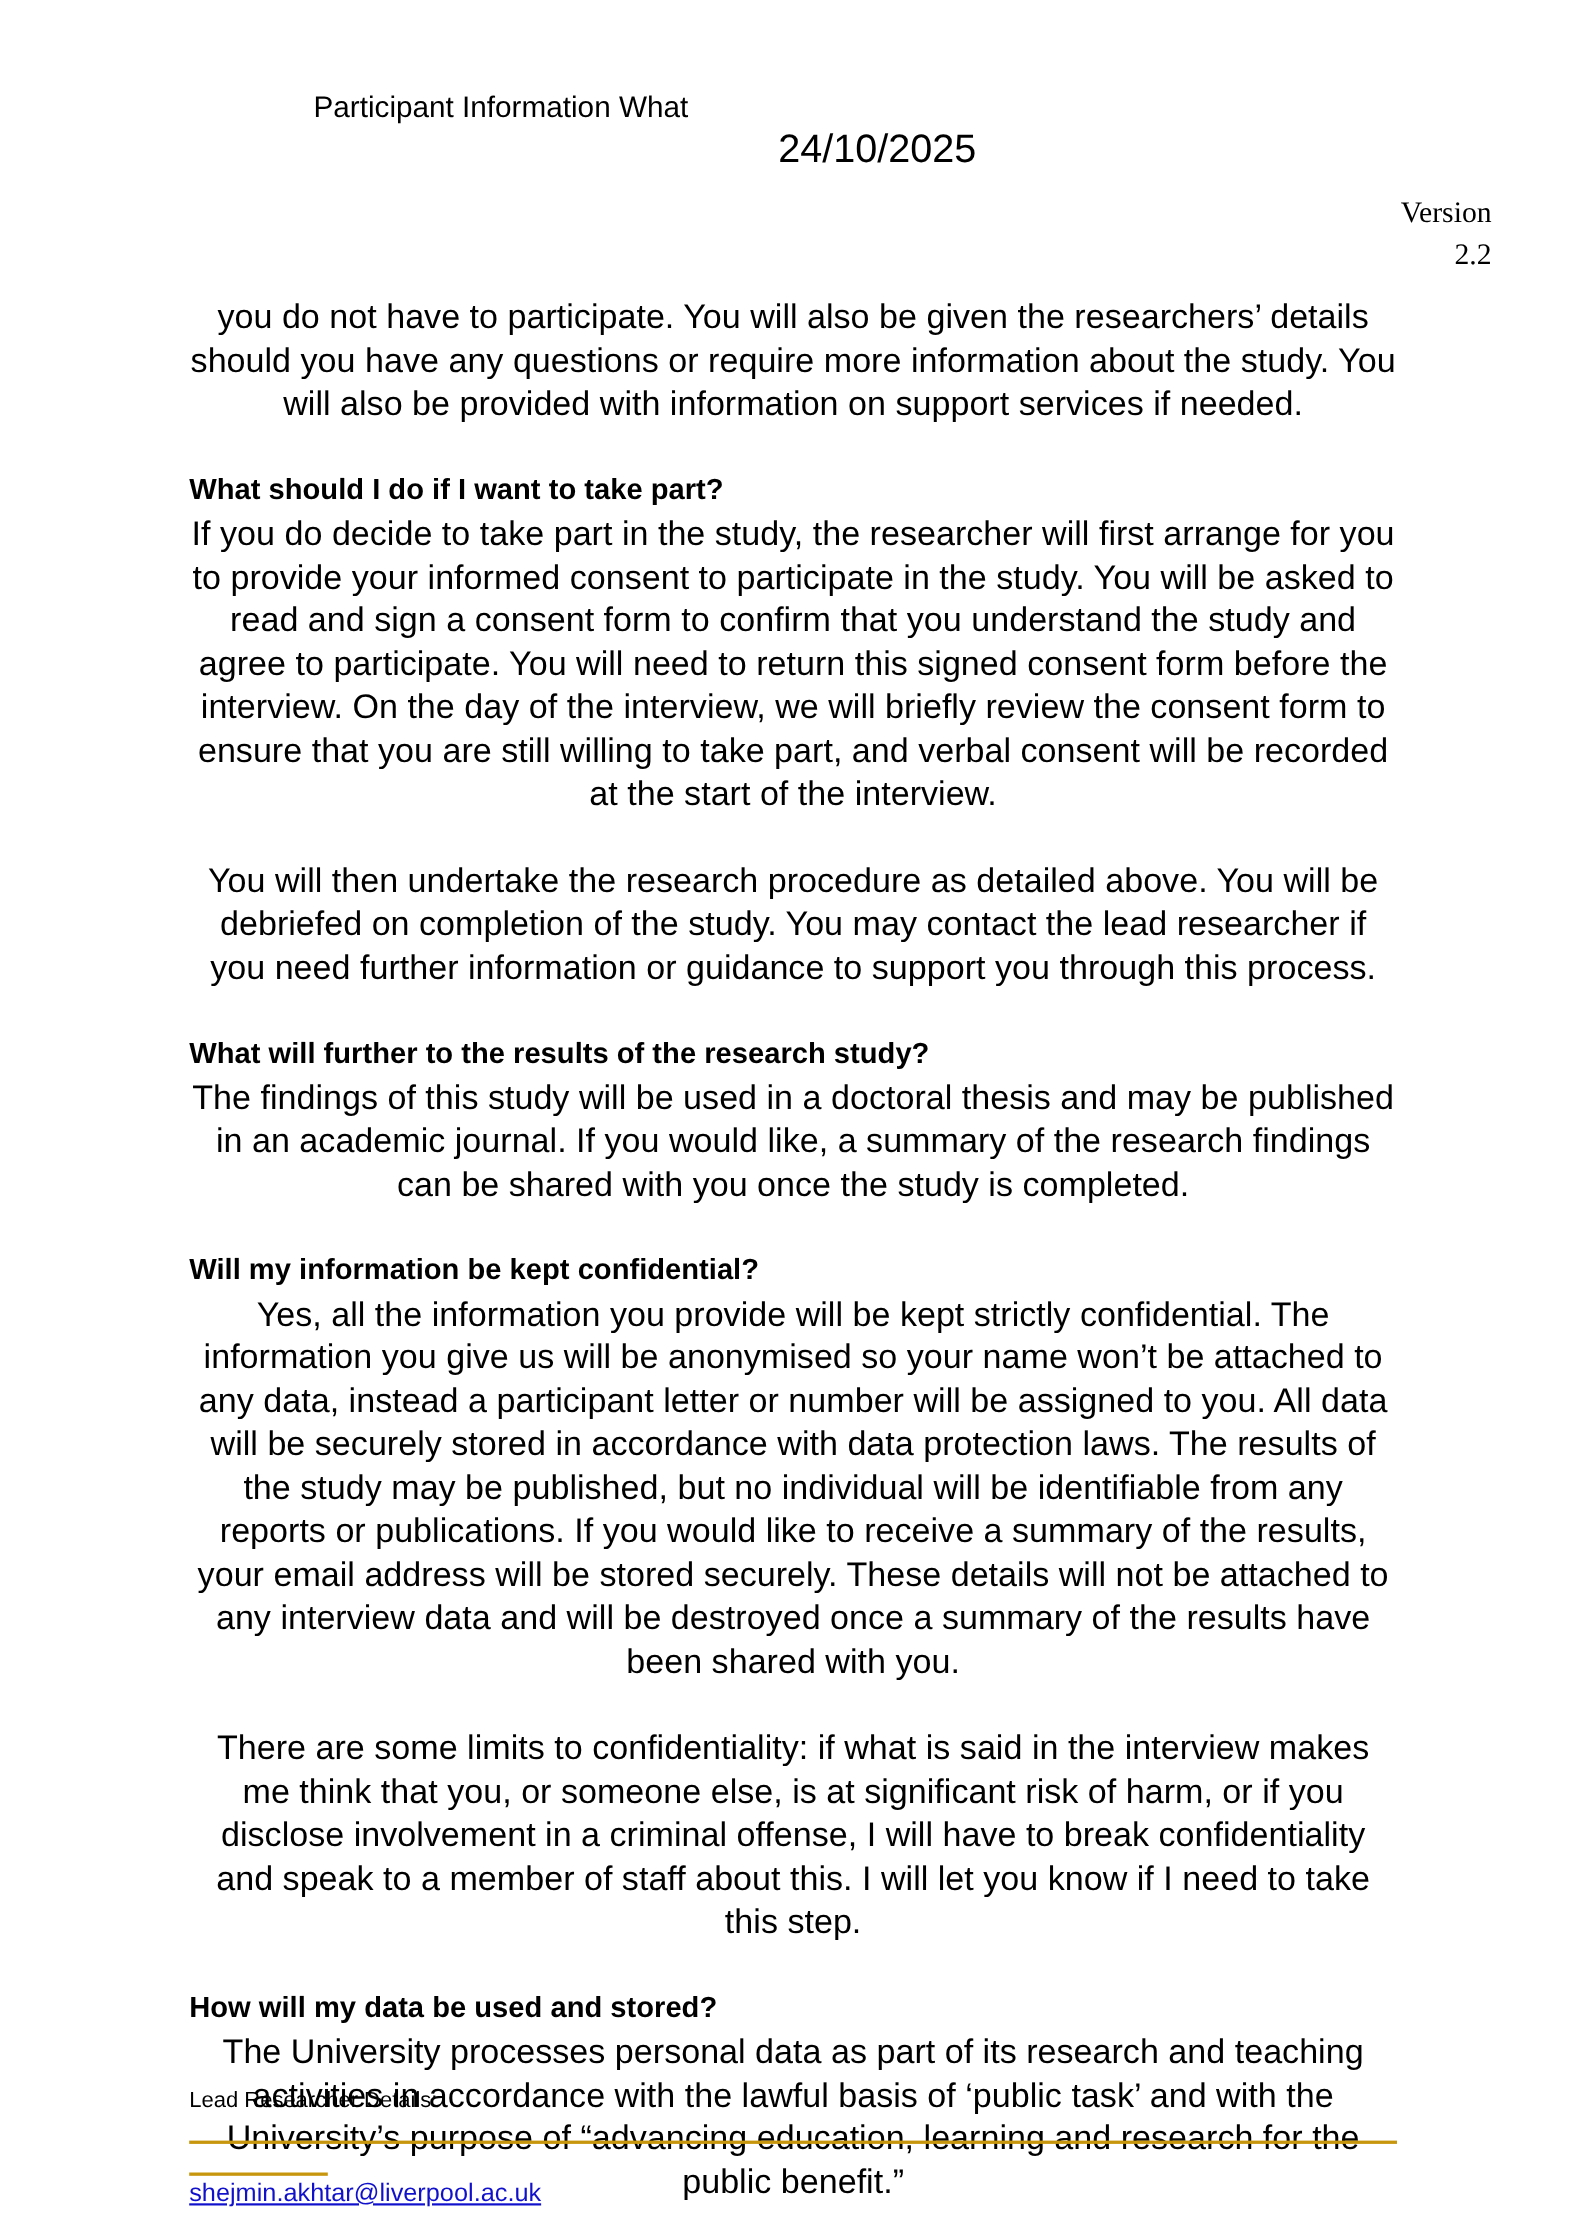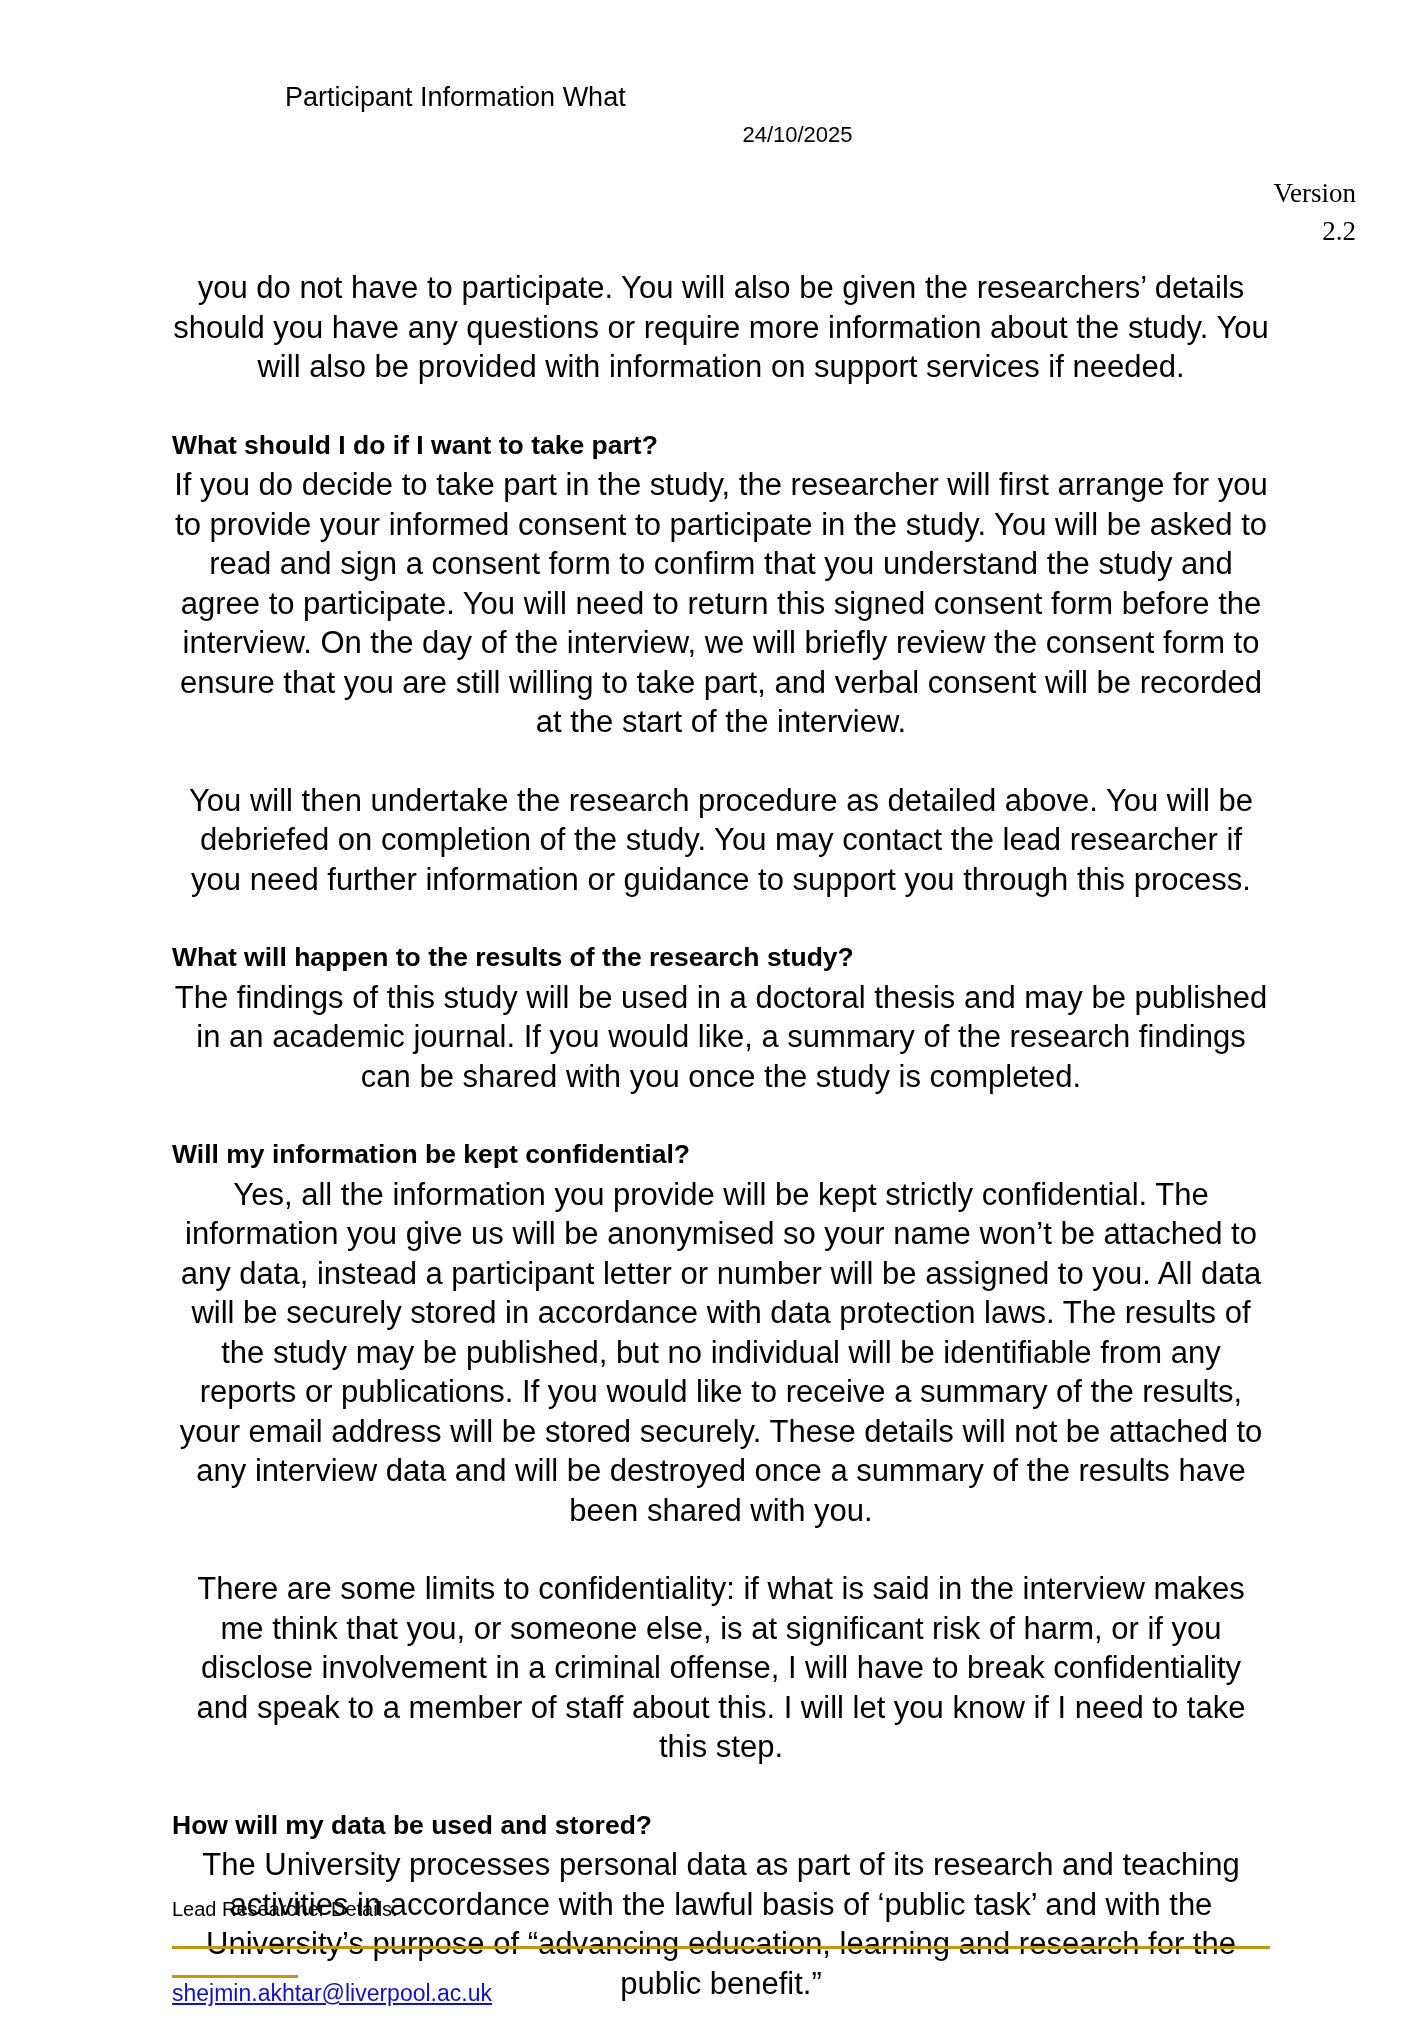--- a/index.html
+++ b/index.html
@@ -26,21 +26,21 @@
     padding-top: 78px;
     padding-left: 285px;
     padding-right: 72px;
   }
   .header-title {
     font-size: 27px;
     line-height: 38px;
     white-space: nowrap;
   }
   .header-date {
-    font-size: 22px;
+    font-size: 36px;
     line-height: 38px;
     text-align: center;
     padding-right: 46px;
   }
   .header-version {
     margin-top: 20px;
     margin-left: auto;
     margin-right: 0;
     width: 300px;
     text-align: right;
@@ -133,21 +133,21 @@
   </div>
 
   <div class="doc-body">
 
     <p class="para">you do not have to participate. You will also be given the researchers’ details should you have any questions or require more information about the study. You will also be provided with information on support services if needed.</p>
 
     <h2 class="heading">What should I do if I want to take part?</h2>
     <p class="para">If you do decide to take part in the study, the researcher will first arrange for you to provide your informed consent to participate in the study. You will be asked to read and sign a consent form to confirm that you understand the study and agree to participate. You will need to return this signed consent form before the interview. On the day of the interview, we will briefly review the consent form to ensure that you are still willing to take part, and verbal consent will be recorded at the start of the interview.</p>
     <p class="para spaced">You will then undertake the research procedure as detailed above. You will be debriefed on completion of the study. You may contact the lead researcher if you need further information or guidance to support you through this process.</p>
 
-    <h2 class="heading">What will happen to the results of the research study?</h2>
+    <h2 class="heading">What will further to the results of the research study?</h2>
     <p class="para">The findings of this study will be used in a doctoral thesis and may be published in an academic journal. If you would like, a summary of the research findings can be shared with you once the study is completed.</p>
 
     <h2 class="heading">Will my information be kept confidential?</h2>
     <p class="para">Yes, all the information you provide will be kept strictly confidential. The information you give us will be anonymised so your name won’t be attached to any data, instead a participant letter or number will be assigned to you. All data will be securely stored in accordance with data protection laws. The results of the study may be published, but no individual will be identifiable from any reports or publications. If you would like to receive a summary of the results, your email address will be stored securely. These details will not be attached to any interview data and will be destroyed once a summary of the results have been shared with you.</p>
     <p class="para spaced">There are some limits to confidentiality: if what is said in the interview makes me think that you, or someone else, is at significant risk of harm, or if you disclose involvement in a criminal offense, I will have to break confidentiality and speak to a member of staff about this. I will let you know if I need to take this step.</p>
 
     <h2 class="heading">How will my data be used and stored?</h2>
     <p class="para">The University processes personal data as part of its research and teaching activities in accordance with the lawful basis of ‘public task’ and with the University’s purpose of “advancing education, learning and research for the public benefit.”</p>
 
   </div>

